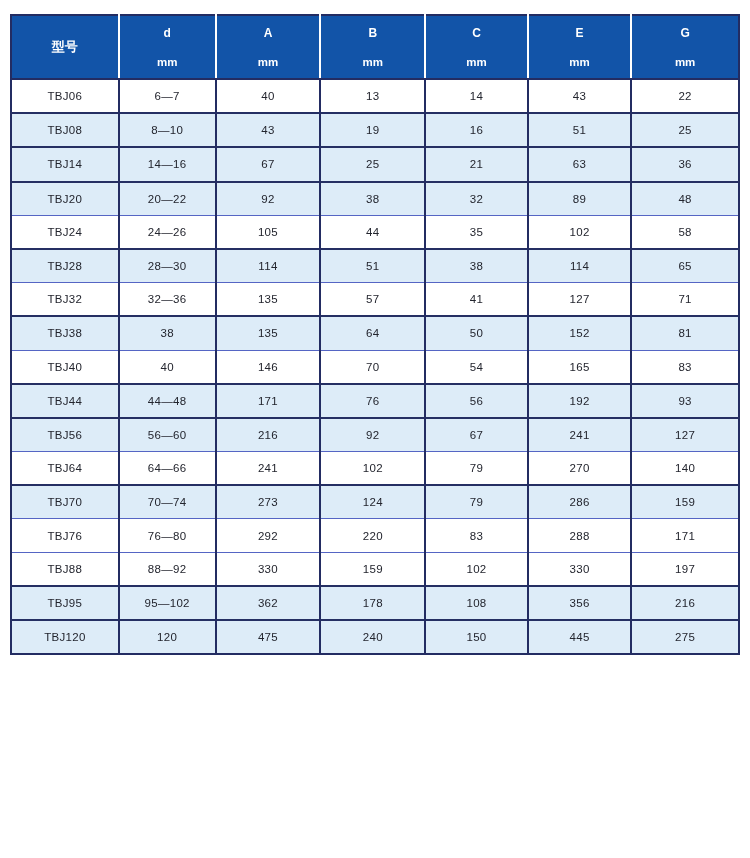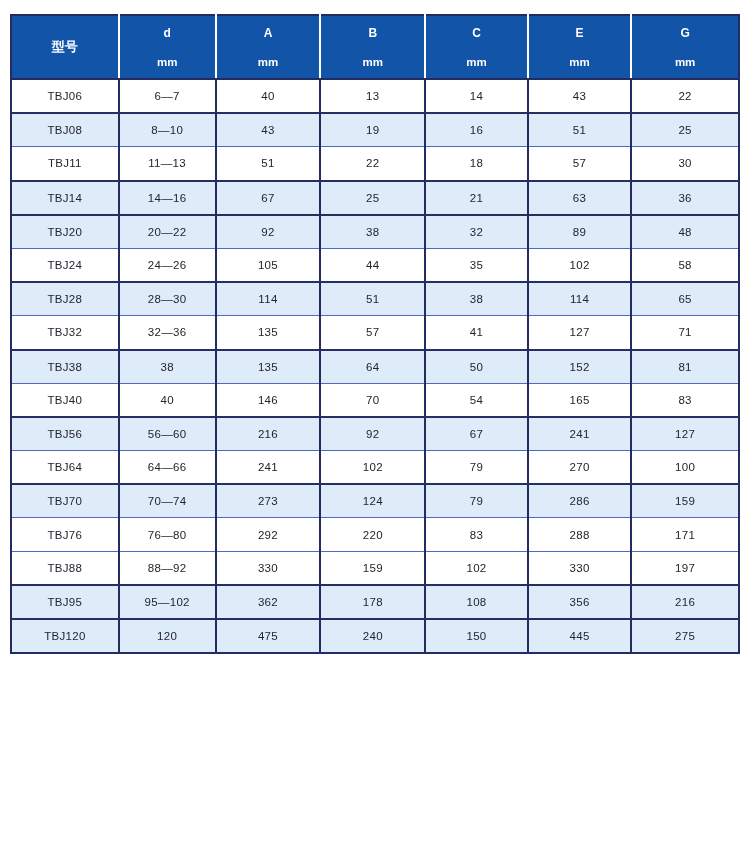--- a/index.html
+++ b/index.html
@@ -118,29 +118,20 @@
         </tr>
         <tr class="alt">
           <td>TBJ08</td>
           <td>8—10</td>
           <td>43</td>
           <td>19</td>
           <td>16</td>
           <td>51</td>
           <td>25</td>
         </tr>
-        <tr>
-          <td>TBJ11</td>
-          <td>11—13</td>
-          <td>51</td>
-          <td>22</td>
-          <td>18</td>
-          <td>57</td>
-          <td>30</td>
-        </tr>
         <tr class="alt">
           <td>TBJ14</td>
           <td>14—16</td>
           <td>67</td>
           <td>25</td>
           <td>21</td>
           <td>63</td>
           <td>36</td>
         </tr>
         <tr class="alt">
@@ -191,36 +182,45 @@
         <tr>
           <td>TBJ40</td>
           <td>40</td>
           <td>146</td>
           <td>70</td>
           <td>54</td>
           <td>165</td>
           <td>83</td>
         </tr>
         <tr class="alt">
+          <td>TBJ44</td>
+          <td>44—48</td>
+          <td>171</td>
+          <td>76</td>
+          <td>56</td>
+          <td>192</td>
+          <td>93</td>
+        </tr>
+        <tr class="alt">
           <td>TBJ56</td>
           <td>56—60</td>
           <td>216</td>
           <td>92</td>
           <td>67</td>
           <td>241</td>
           <td>127</td>
         </tr>
         <tr>
           <td>TBJ64</td>
           <td>64—66</td>
           <td>241</td>
           <td>102</td>
           <td>79</td>
           <td>270</td>
-          <td>100</td>
+          <td>140</td>
         </tr>
         <tr class="alt">
           <td>TBJ70</td>
           <td>70—74</td>
           <td>273</td>
           <td>124</td>
           <td>79</td>
           <td>286</td>
           <td>159</td>
         </tr>

